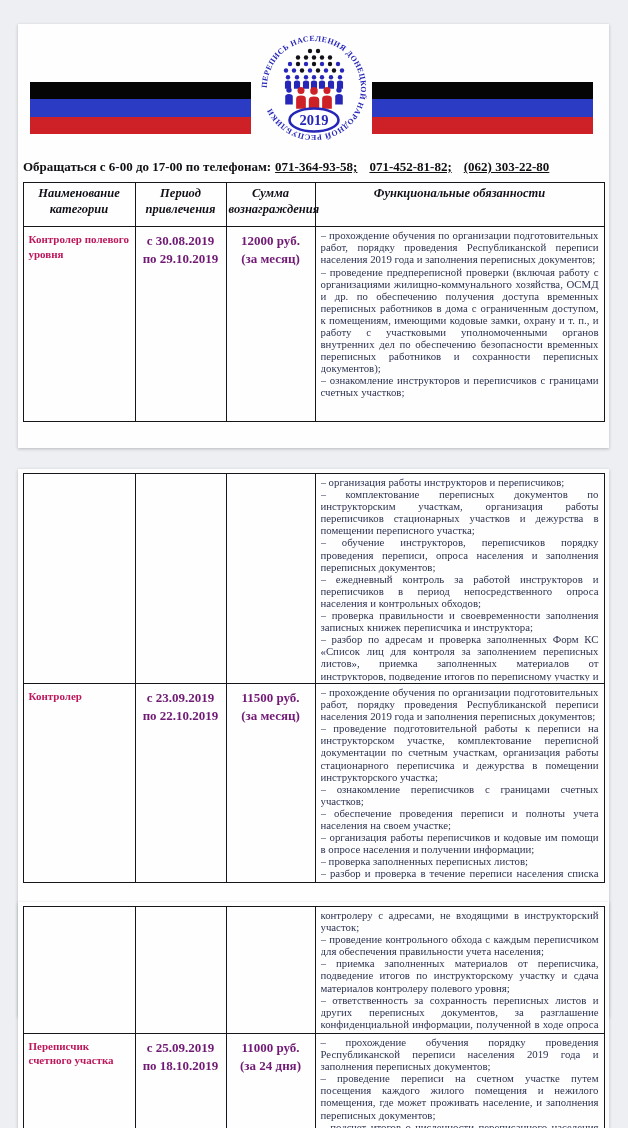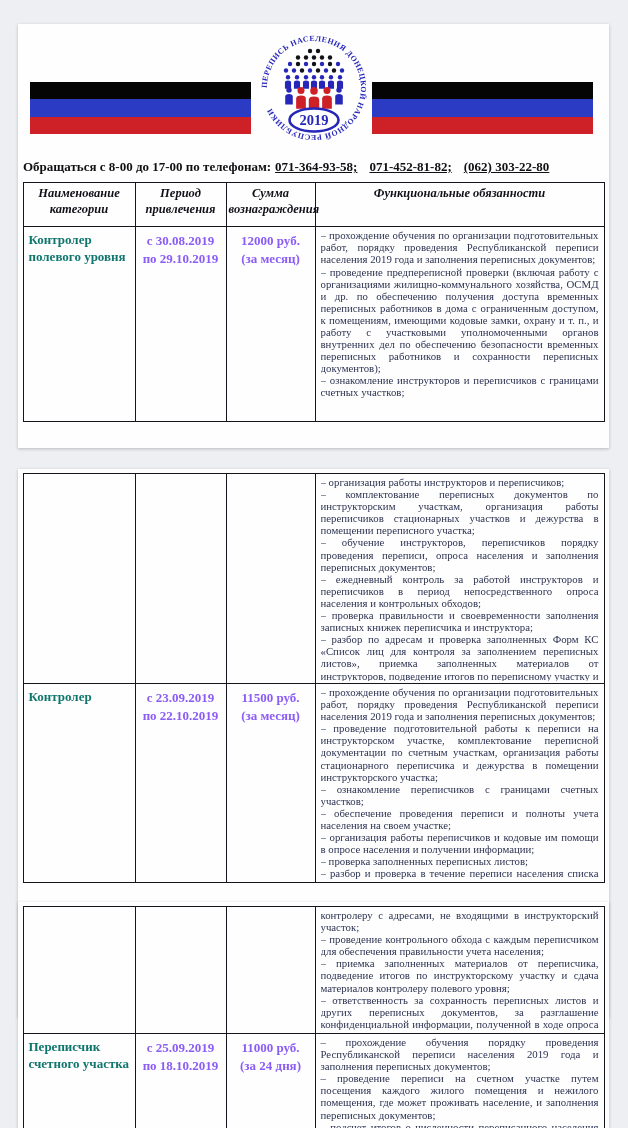--- a/index.html
+++ b/index.html
@@ -39,22 +39,22 @@
   .contact .lbl{margin-right:4px;}
   .phone{ text-decoration:underline;margin-right:12px;cursor:pointer;}
 
   
   .doc-table{border-collapse:collapse;table-layout:fixed;width:582px;margin:7px auto 0;}
   .doc-table td,.doc-table th{border:1.6px solid #15151c;vertical-align:top;padding:2px 5px;}
   .doc-table th{
     font-style:italic;font-weight:bold;font-size:12.5px;text-align:center;
     padding:3px 2px 9px;color:#101018;line-height:1.25;
   }
-  td.cat{font-weight:bold;font-size:13px;color:#0f766e;line-height:1.3;padding-top:5px;}
-  td.per,td.sum{font-weight:bold;font-size:13px;text-align:center;color:#8b5cf6;line-height:1.35;padding-top:5px;}
+  td.cat{font-weight:bold;font-size:11px;color:#be185d;line-height:1.3;padding-top:5px;}
+  td.per,td.sum{font-weight:bold;font-size:13px;text-align:center;color:#701a75;line-height:1.35;padding-top:5px;}
   td.dut{padding:2px 5px;}
   .duties{font-size:10.8px;line-height:12.1px;color:var(--ink);}
   .duty{margin:0;text-align:justify;}
   .h190{height:190px;overflow:hidden;}
   .h205{height:205px;overflow:hidden;}
   .h194{height:194px;overflow:hidden;}
   .h122{height:122px;overflow:hidden;}
   .mt4{margin-top:4px;}
 </style>
 </head>
@@ -119,21 +119,21 @@
         </g>
       </g>
       <ellipse cx="56" cy="88" rx="24.5" ry="11.5" fill="#ffffff" stroke="var(--logo-blue)" stroke-width="2.6"></ellipse>
       <text x="56" y="93" text-anchor="middle" font-size="14.5" font-weight="bold" fill="var(--logo-blue)">2019</text>
     </svg>
   </div>
 
 
 
   <div class="contact">
-    <span class="lbl">Обращаться с 8-00 до 17-00 по телефонам:</span><span class="phones"><span class="phone">071-364-93-58;</span><span class="phone">071-452-81-82;</span><span class="phone">(062) 303-22-80</span></span>
+    <span class="lbl">Обращаться с 6-00 до 17-00 по телефонам:</span><span class="phones"><span class="phone">071-364-93-58;</span><span class="phone">071-452-81-82;</span><span class="phone">(062) 303-22-80</span></span>
   </div>
 
   <table class="doc-table">
     <colgroup>
         <col style="width:112px">
         <col style="width:91px">
         <col style="width:89px">
         <col>
       </colgroup>
     <thead>

